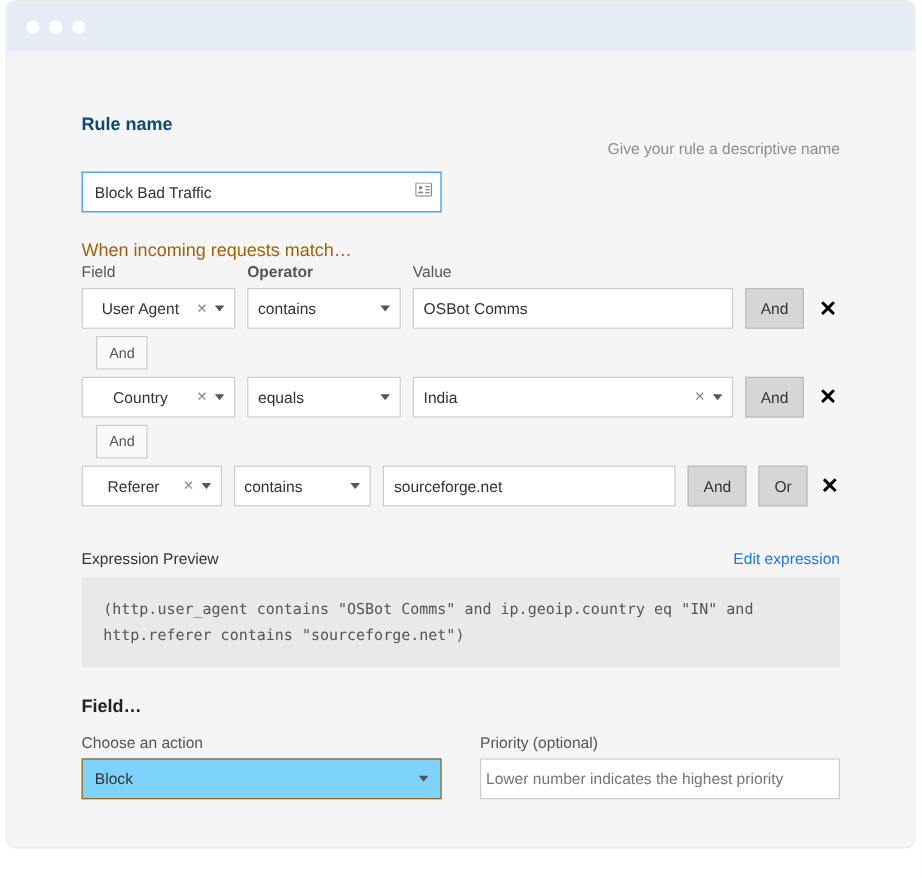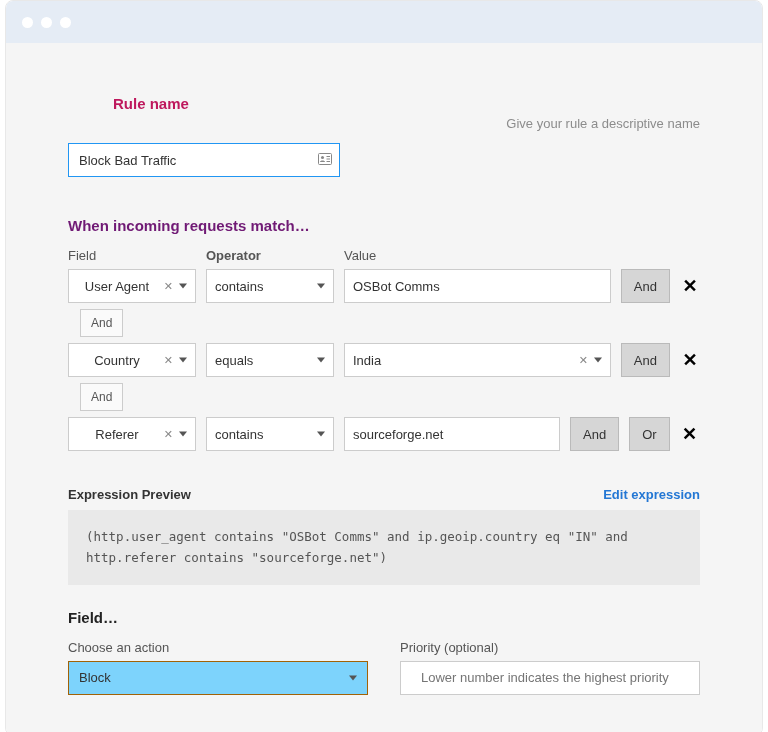--- a/index.html
+++ b/index.html
@@ -32,57 +32,56 @@
     .content {
       padding: 52px 62px 40px 62px;
       background: #f5f5f5;
     }
     .panel {
       background: #f5f5f5;
     }
     .section-title {
       font-size: 15px;
       font-weight: 600;
-      color: #be185d;
+      color: #0c4a6e;
       margin-bottom: 4px;
-      margin-left: 45px;
     }
     .section-sub {
       font-size: 13px;
       color: #8c8c8c;
       margin-bottom: 12px;
       text-align: right;
     }
     .rule-name-input-wrap {
       position: relative;
-      width: 272px;
-      margin-bottom: 40px;
+      width: 300px;
+      margin-bottom: 23px;
     }
     .text-input {
       width: 100%;
       height: 34px;
       border: 1px solid #2196f3;
       background: #fff;
       padding: 0 34px 0 10px;
       font-size: 13px;
       color: #333;
       outline: none;
     }
     .input-icon {
       position: absolute;
       right: 8px;
       top: 50%;
       transform: translateY(-50%);
       color: #888;
     }
     .match-title {
       font-size: 15px;
-      font-weight: 700;
-      color: #701a75;
-      margin-bottom: 14px;
+      font-weight: 400;
+      color: #a16207;
+      margin-bottom: 2px;
     }
     .col-headers {
       display: flex;
       gap: 10px;
       margin-bottom: 6px;
     }
     .col-headers span {
       font-size: 13px;
       color: #555;
     }
@@ -146,30 +145,29 @@
     .connector {
       display: inline-flex;
       height: 28px;
       padding: 0 10px;
       border: 1px solid #ccc;
       background: #fafafa;
       font-size: 12px;
       color: #555;
       align-items: center;
     }
-    .row-value-narrow { width: 216px; flex: none; }
+    .row-value-narrow { width: 244px; flex: none; }
     .preview-block {
       margin-top: 36px;
     }
     .preview-head {
       display: flex;
       justify-content: space-between;
       align-items: center;
       margin-bottom: 8px;
-      font-weight: bold;
     }
     .preview-label {
       font-size: 13px;
       color: #333;
     }
     .edit-link {
       font-size: 13px;
       color: #2377d4;
       cursor: pointer;
     }
@@ -216,21 +214,21 @@
     }
     .action-select .caret {
       position: absolute; right: 10px; top: 50%; transform: translateY(-50%);
       width: 0; height: 0; border-left: 4px solid transparent; border-right: 4px solid transparent; border-top: 5px solid #555;
     }
     .priority-input {
       width: 100%;
       height: 34px;
       border: 1px solid #ccc;
       background: #fff;
-      padding: 0 20px;
+      padding: 0 4px;
       font-size: 13px;
       color: #999;
     }
   </style>
 </head>
 <body>
 
 <div class="browser-frame">
   <div class="titlebar">
     <div class="dot"></div>

